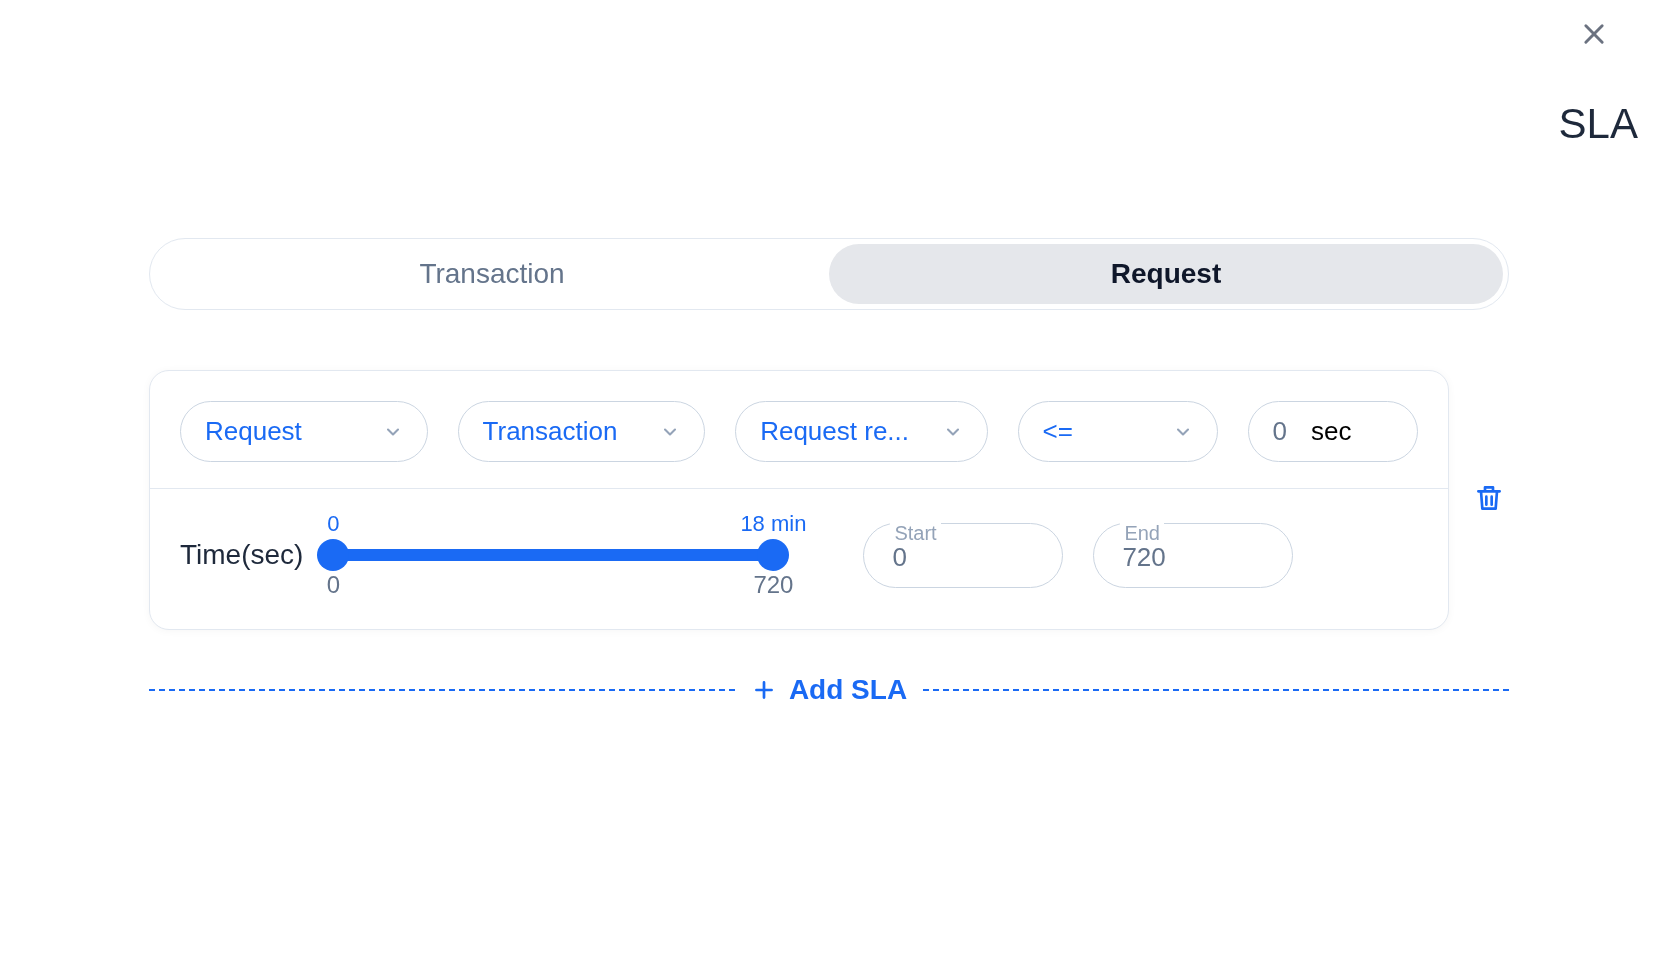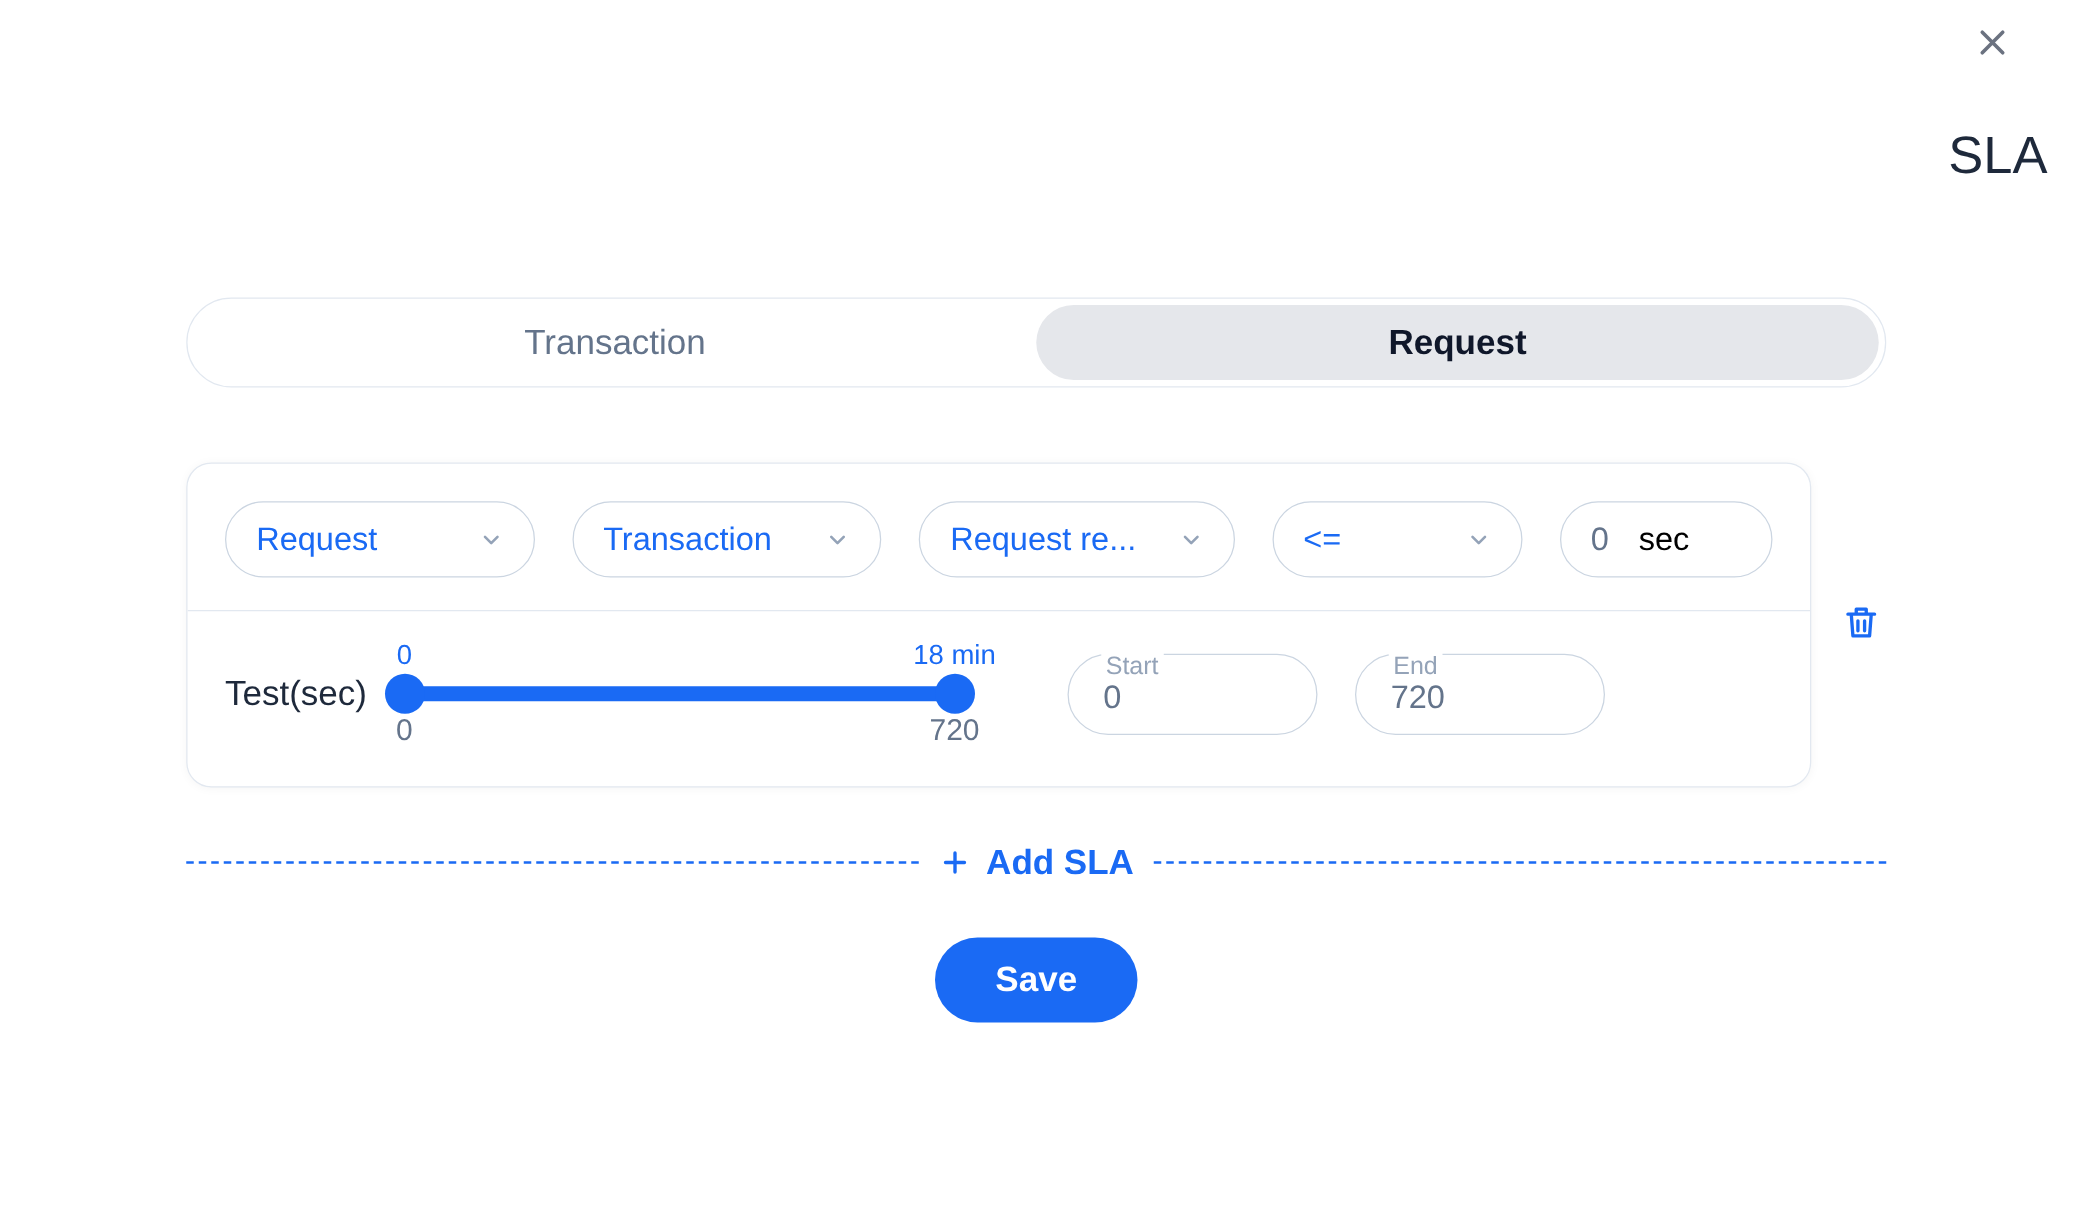--- a/index.html
+++ b/index.html
@@ -304,21 +304,21 @@
               <path d="M6 9l6 6 6-6" stroke-linecap="round" stroke-linejoin="round"></path>
             </svg>
         </div>
         <div class="value-input">
           <span class="num">0</span>
           <span class="unit">sec</span>
         </div>
       </div>
 
       <div class="row2">
-        <span class="time-label">Test(sec)</span>
+        <span class="time-label">Time(sec)</span>
         <div class="slider-block">
           <span class="slider-toplabel left">0</span>
           <span class="slider-toplabel right">18 min</span>
           <div class="slider-track">
             <div class="slider-handle left"></div>
             <div class="slider-handle right"></div>
           </div>
           <span class="slider-bottomlabel left">0</span>
           <span class="slider-bottomlabel right">720</span>
         </div>
@@ -345,17 +345,14 @@
     <div class="dash-line"></div>
     <div class="add-sla-btn">
       <svg viewBox="0 0 24 24">
           <path d="M12 5v14 M5 12h14" stroke-linecap="round"></path>
         </svg>
       <span>Add SLA</span>
     </div>
     <div class="dash-line"></div>
   </div>
 
-  <div class="save-row">
-    <button class="save-btn">Save</button>
-  </div>
 
 </div>
 
 </body></html>

